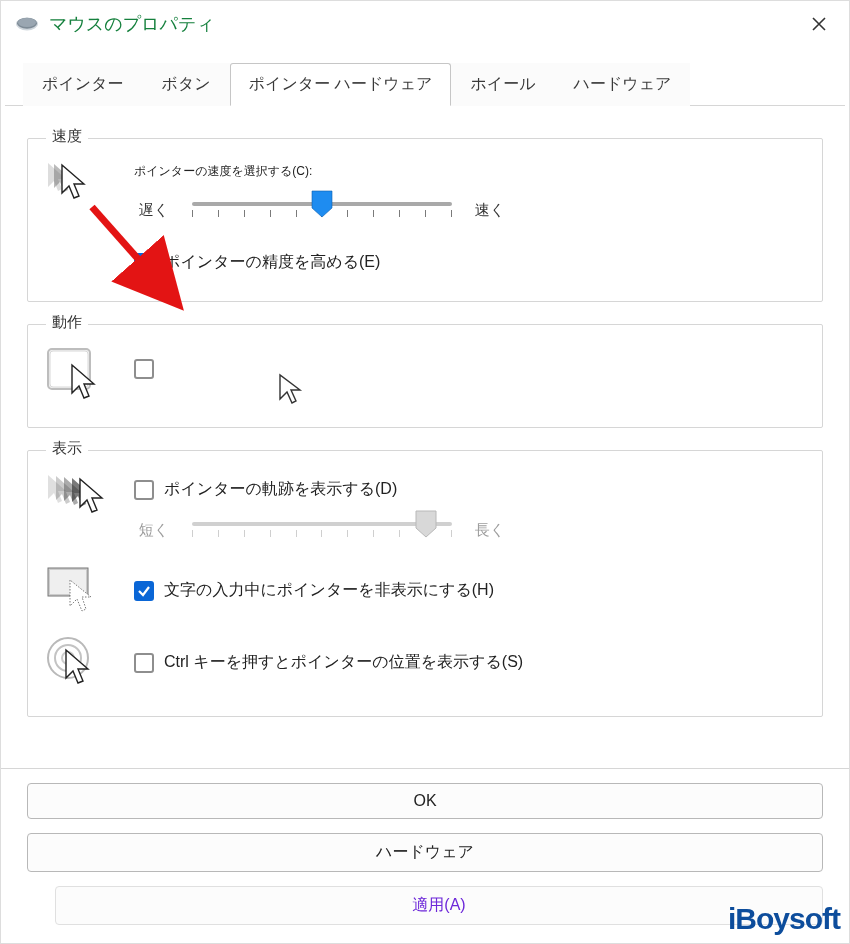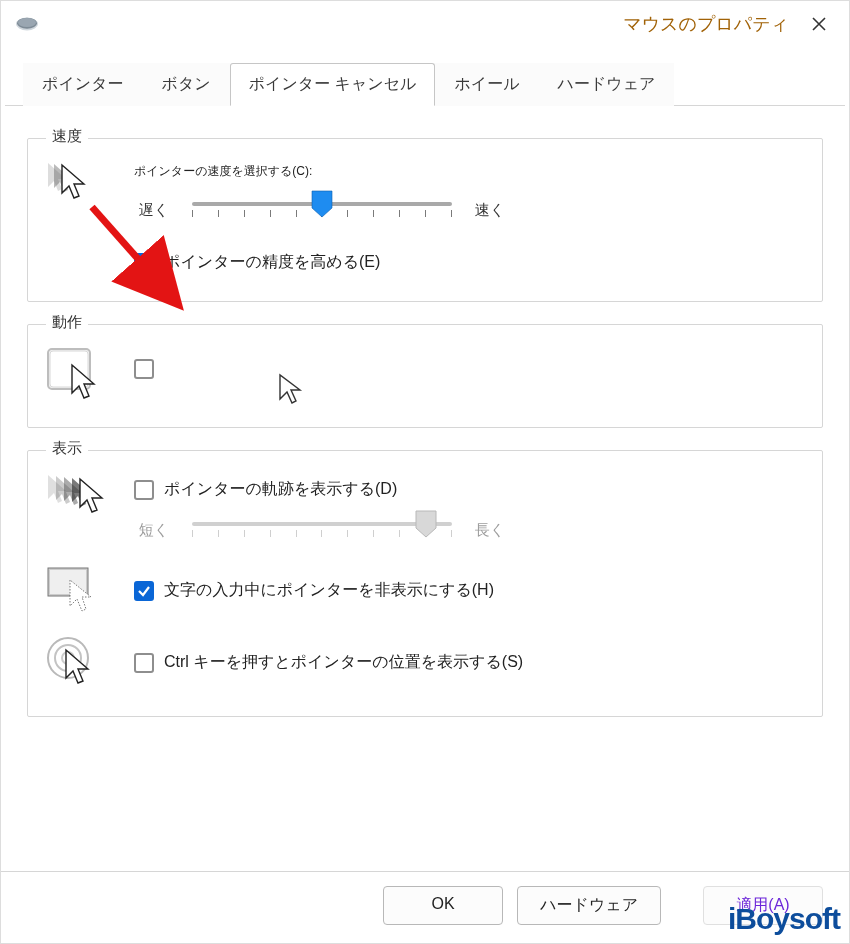--- a/index.html
+++ b/index.html
@@ -23,21 +23,21 @@
     flex-direction: column;
   }
   
   .titlebar {
     display: flex;
     align-items: center;
     padding: 8px 10px 4px 14px;
     gap: 10px;
   }
   .titlebar .icon { width: 24px; height: 16px; }
-  .titlebar .title { flex: 1; font-size: 18px; color: #a16207; text-align: right; }
+  .titlebar .title { flex: 1; font-size: 18px; color: #15803d; }
   .titlebar .close {
     width: 40px; height: 30px; display:flex; align-items:center; justify-content:center;
     font-size: 20px; color:#333; cursor:pointer;
   }
   
   .tabstrip {
     display: flex;
     padding: 20px 18px 0 18px;
     gap: 0;
     border-bottom: 1px solid #d6d6d6;
@@ -149,20 +149,21 @@
   .disabled-sub .slider-ticks span{ background:#cfcfcf;}
   .disabled-sub .slider-end{ color:#9c9c9c;}
   .row-spacer { height: 12px; }
   
   .buttonbar {
     border-top: 1px solid #d6d6d6;
     display:flex;
     justify-content:flex-end;
     gap: 14px;
     padding: 14px 26px 18px 26px;
+    flex-direction: column;
   }
   .btn {
     min-width: 120px;
     padding: 8px 22px;
     font-size: 16px;
     border: 1px solid #b8b8b8;
     border-radius: 4px;
     background: #fcfcfc;
     cursor: pointer;
     text-align:center;
@@ -204,21 +205,21 @@
     <span class="close">
       <svg width="16" height="16" viewBox="0 0 16 16">
         <path d="M2 2 L14 14 M14 2 L2 14" stroke="#333" stroke-width="1.6"></path>
       </svg>
     </span>
   </div>
 
   <div class="tabstrip">
     <div class="tab">ポインター</div>
     <div class="tab">ボタン</div>
-    <div class="tab active">ポインター キャンセル</div>
+    <div class="tab active">ポインター ハードウェア</div>
     <div class="tab">ホイール</div>
     <div class="tab">ハードウェア</div>
   </div>
 
   <div class="content">
 
     <div class="group">
       <div class="group-legend">速度</div>
 
       <div class="row">

